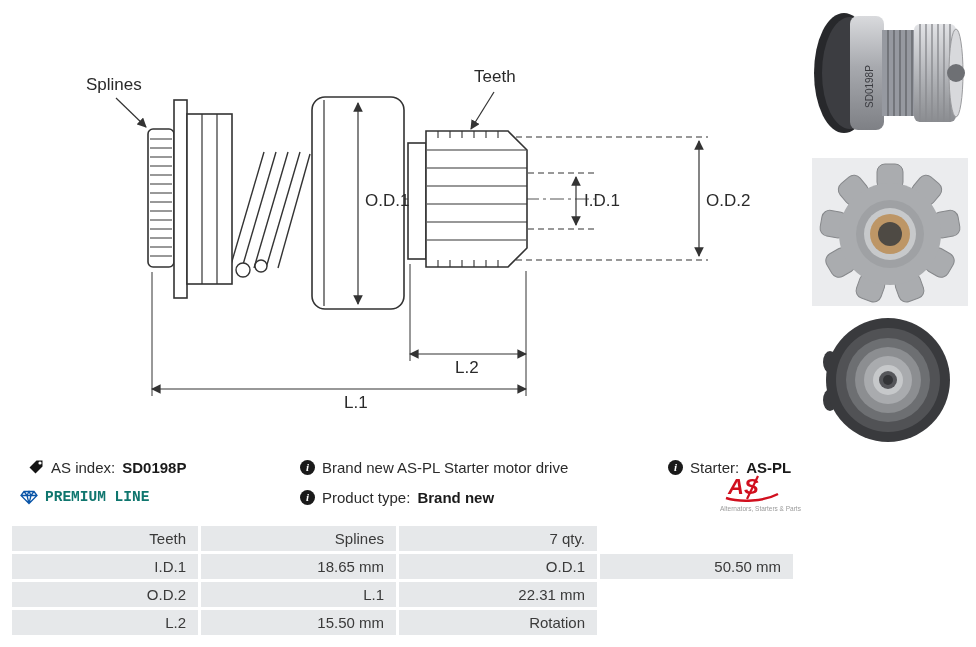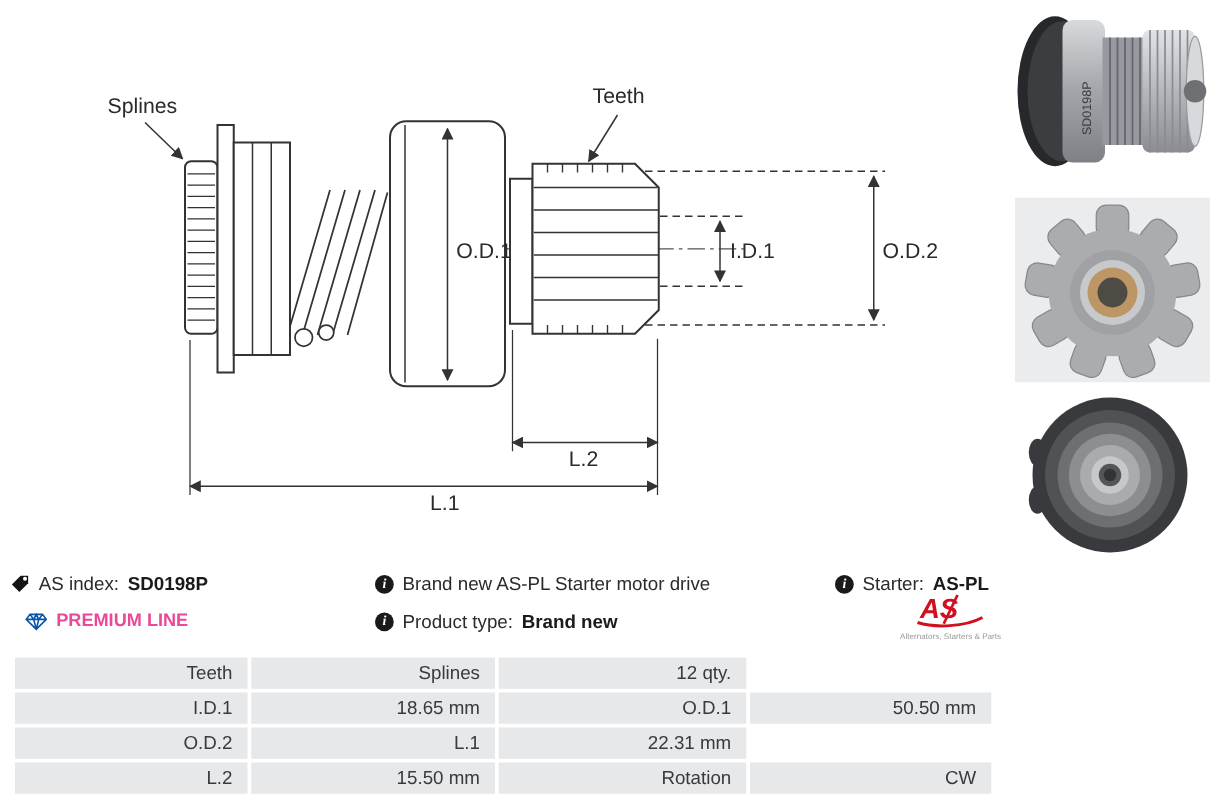--- a/index.html
+++ b/index.html
@@ -8,26 +8,26 @@
   svg text{font-family:"Liberation Sans",sans-serif;}
   .drawing{position:absolute;left:0;top:0;}
   .photo{position:absolute;}
   .photo1{left:810px;top:6px;}
   .photo2{left:812px;top:158px;}
   .photo3{left:814px;top:314px;}
   .inforow{position:absolute;display:flex;align-items:center;gap:7px;font-size:15px;height:20px;white-space:nowrap;}
   .inforow b{font-weight:700;color:#1a1a1a;}
   .info-icon{display:inline-flex;align-items:center;justify-content:center;width:15px;height:15px;border-radius:50%;
              background:#1a1a1a;color:#fff;font-size:11px;font-weight:700;font-family:"Liberation Serif",serif;font-style:italic;flex:0 0 15px;}
-  .as-index{left:8px;top:457px;align-items:center;}
+  .as-index{left:28px;top:457px;align-items:center;}
   .desc{left:300px;top:457px;}
   .producer{left:668px;top:457px;}
-  .premium{left:20px;top:487px;color:#ec4899;font-weight:700;font-size:14.5px;}
+  .premium{left:20px;top:487px;color:#0f766e;font-weight:700;font-size:14.5px;font-family:Liberation Mono, monospace;}
   .ptype{left:300px;top:487px;}
-  .logo{position:absolute;left:720px;top:473px;width:80px;text-align:center;}
+  .logo{position:absolute;left:720px;top:473px;width:80px;}
   .logo-sub{font-size:6.5px;color:#9a9a9a;margin-top:-2px;white-space:nowrap;}
   .spec-table{position:absolute;left:12px;top:526px;width:778px;display:flex;flex-direction:column;gap:3px;}
   .tr{display:grid;grid-template-columns:186px 195px 198px 193px;gap:3px;}
   .td{background:#e6e8ea;height:25px;line-height:25px;text-align:right;padding-right:12px;
       font-size:15px;color:#3a3a3a;box-sizing:border-box;overflow:hidden;}
 </style>
 </head>
 <body>
 
 <div class="page">
@@ -208,34 +208,33 @@
       <path d="M38 3 L27 26" stroke="#d10f1e" stroke-width="2.2" fill="none"></path>
       <path d="M6 25 C 20 29.5 44 28.5 58 21" stroke="#d10f1e" stroke-width="2.4" fill="none"></path>
     </svg>
     <div class="logo-sub">Alternators, Starters &amp; Parts</div>
   </div>
 
   <div class="spec-table">
     <div class="tr">
       <div class="td">Teeth</div>
       <div class="td">Splines</div>
-      <div class="td">12 qty.</div>
+      <div class="td">7 qty.</div>
     </div>
     <div class="tr">
       <div class="td">I.D.1</div>
       <div class="td">18.65 mm</div>
       <div class="td">O.D.1</div>
       <div class="td">50.50 mm</div>
     </div>
     <div class="tr">
       <div class="td">O.D.2</div>
       <div class="td">L.1</div>
       <div class="td">22.31 mm</div>
     </div>
     <div class="tr">
       <div class="td">L.2</div>
       <div class="td">15.50 mm</div>
       <div class="td">Rotation</div>
-      <div class="td">CW</div>
     </div>
   </div>
 
 </div>
 
 </body></html>

